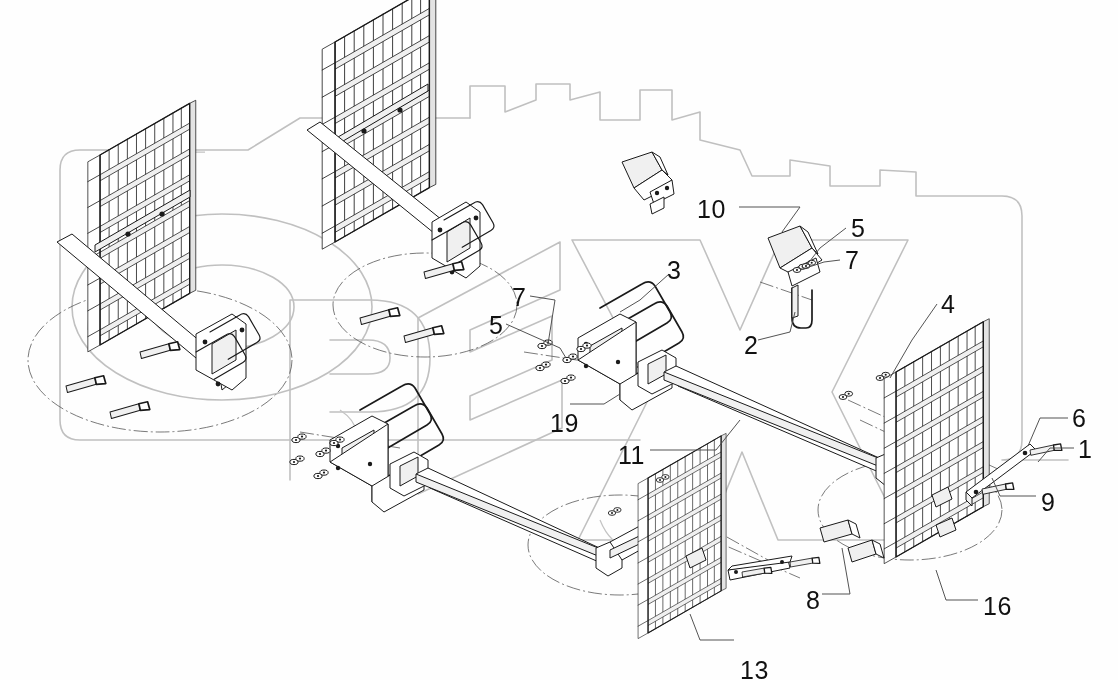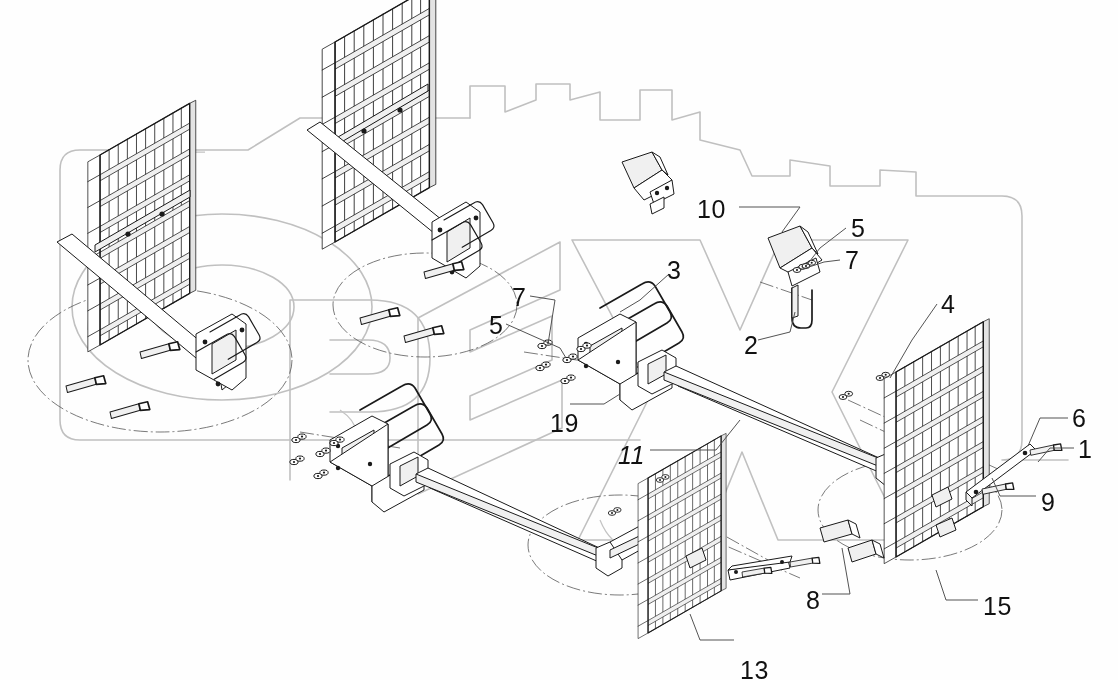--- a/index.html
+++ b/index.html
@@ -352,21 +352,21 @@
 
   <div class="callout-num" style="left:697px; top:197px;">10</div>
   <div class="callout-num" style="left:851px; top:216px;">5</div>
   <div class="callout-num" style="left:845px; top:248px;">7</div>
   <div class="callout-num" style="left:512px; top:285px;">7</div>
   <div class="callout-num" style="left:489px; top:313px;">5</div>
   <div class="callout-num" style="left:667px; top:258px;">3</div>
   <div class="callout-num" style="left:744px; top:333px;">2</div>
   <div class="callout-num" style="left:941px; top:292px;">4</div>
   <div class="callout-num" style="left:550px; top:411px;">19</div>
-  <div class="callout-num" style="left:618px; top:443px;font-style:italic;">11</div>
+  <div class="callout-num" style="left:618px; top:443px;">11</div>
   <div class="callout-num" style="left:1072px; top:406px;">6</div>
   <div class="callout-num" style="left:1078px; top:437px;">1</div>
   <div class="callout-num" style="left:1041px; top:490px;">9</div>
   <div class="callout-num" style="left:806px; top:588px;">8</div>
-  <div class="callout-num" style="left:983px; top:594px;">15</div>
+  <div class="callout-num" style="left:983px; top:594px;">16</div>
   <div class="callout-num" style="left:740px; top:634px;margin-top:24px;">13</div>
 
 </div>
 
 </body></html>

